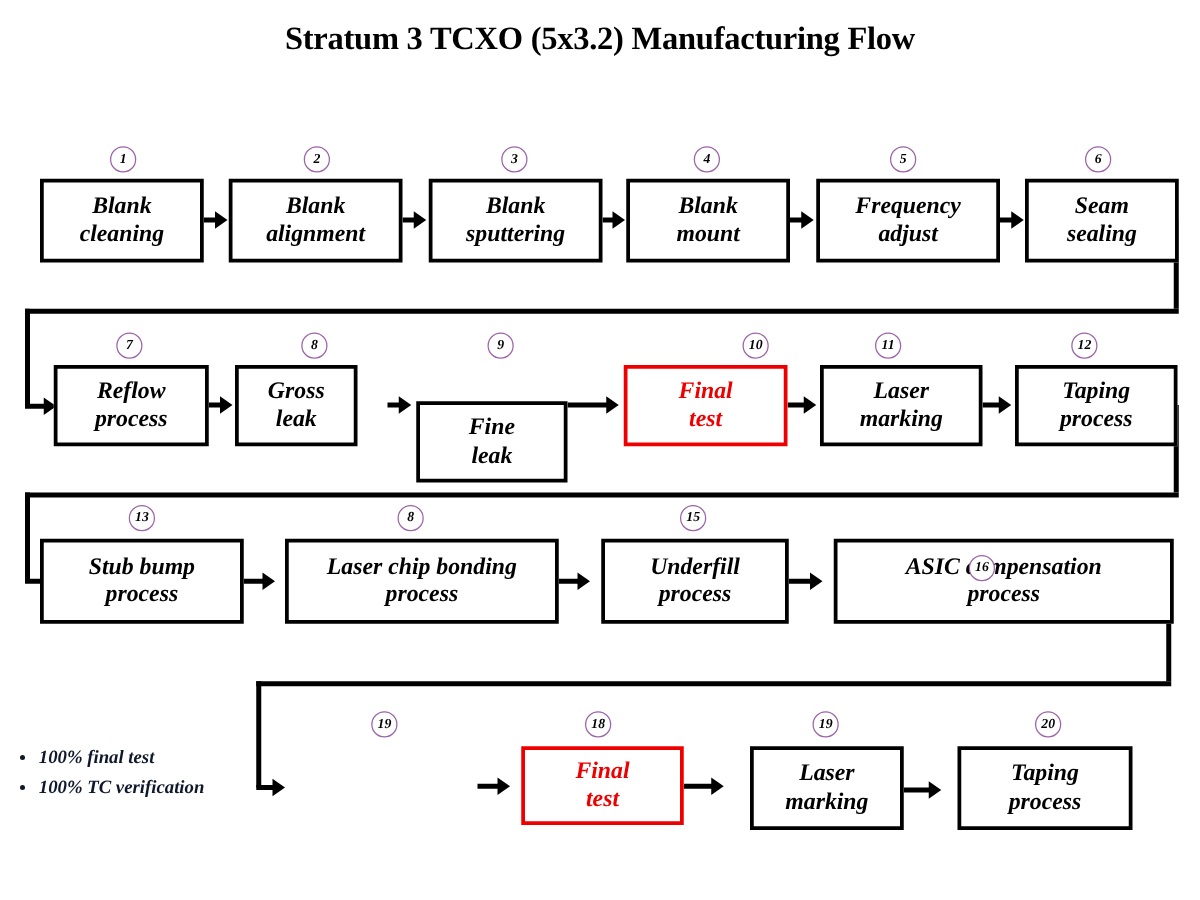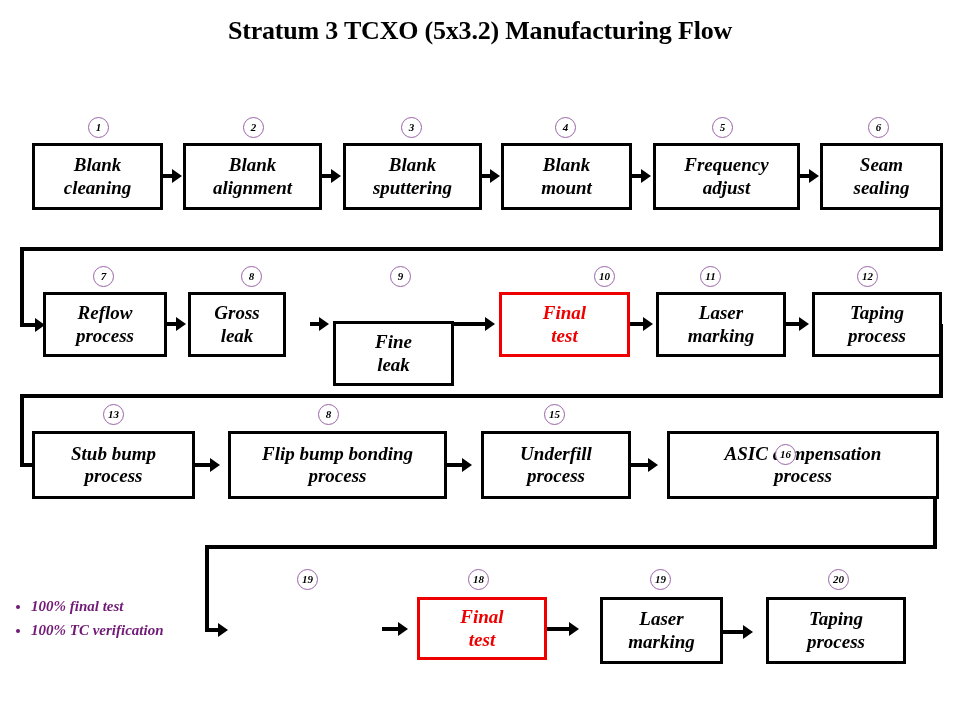--- a/index.html
+++ b/index.html
@@ -84,21 +84,21 @@
     border-top: 7px solid transparent;
     border-bottom: 7px solid transparent;
     border-left: 10px solid #000000;
   }
 
   #notes {
     position: absolute;
     left: 14px;
     top: 596px;
     width: 190px;
-    color: #701a75;
+    color: #0f172a;
     font-style: italic;
     font-weight: bold;
     font-size: 15px;
     line-height: 1.35;
   }
   #notes ul { margin: 0; padding: 0 0 0 17px; list-style: disc; }
   #notes li { margin: 0 0 4px 0; }
 </style>
 </head>
 <body>
@@ -208,21 +208,21 @@
   <div class="stepnum" style="left:103px; top:404px;">13</div>
   <div class="stepnum" style="left:318px; top:404px;">8</div>
   <div class="stepnum" style="left:544px; top:404px;">15</div>
   <div class="stepnum" style="left:775px; top:404px;margin-top:40px;">16</div>
 
   <div class="pbox" style="left:32px;  top:431px; width:163px; height:68px;">
       <span class="txt">Stub bump
 process</span>
     </div>
   <div class="pbox" style="left:228px; top:431px; width:219px; height:68px;">
-      <span class="txt">Flip bump bonding
+      <span class="txt">Laser chip bonding
 process</span>
     </div>
   <div class="pbox" style="left:481px; top:431px; width:150px; height:68px;">
       <span class="txt">Underfill
 process</span>
     </div>
   <div class="pbox" style="left:667px; top:431px; width:272px; height:68px;">
       <span class="txt">ASIC compensation
 process</span>
     </div>

